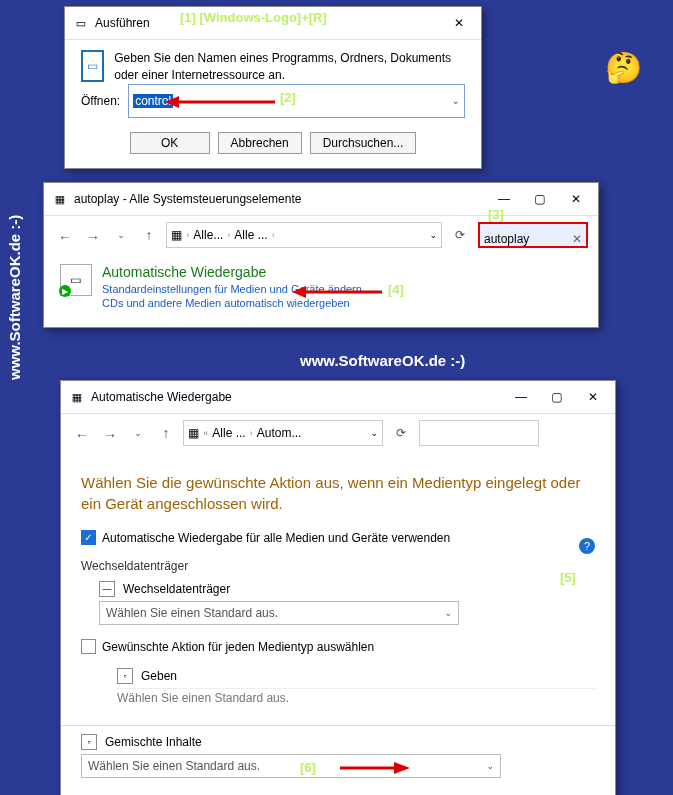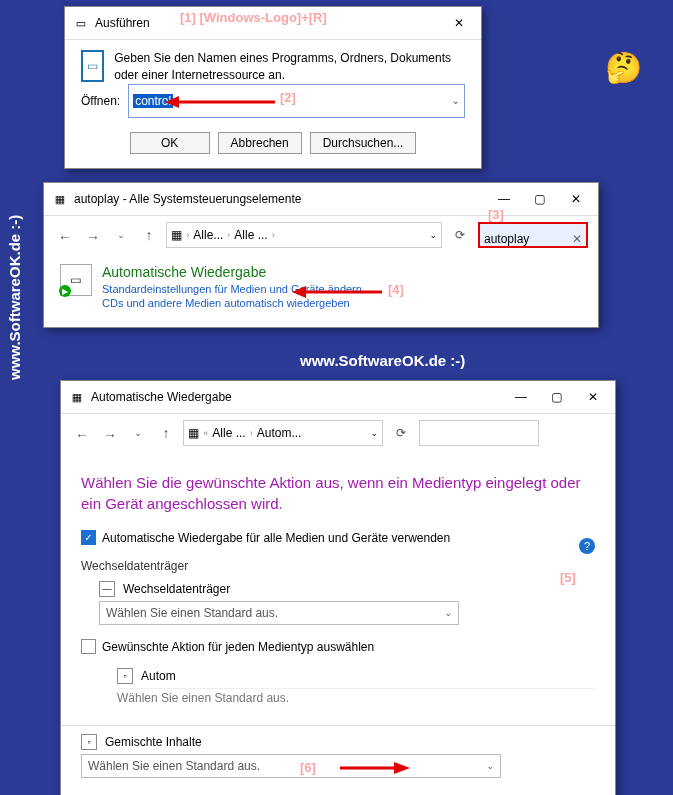--- a/index.html
+++ b/index.html
@@ -6,21 +6,21 @@
 body { font-family: 'Segoe UI', Tahoma, sans-serif; font-size: 12px; background: #2a3a95; width: 673px; height: 795px; position: relative; overflow: hidden; }
 .watermark { position: absolute; color: #fff; font-weight: bold; font-size: 15px; }
 .watermark-left { left: 6px; top: 380px; transform: rotate(-90deg); transform-origin: left top; white-space: nowrap; }
 .watermark-mid { left: 300px; top: 352px; }
 .window { position: absolute; background: #fff; border: 1px solid #888; box-shadow: 3px 3px 8px rgba(0,0,0,.4); }
 .titlebar { display: flex; align-items: center; padding: 6px 8px; border-bottom: 1px solid #e0e0e0; }
 .titlebar .icon { width: 16px; height: 16px; margin-right: 6px; display: inline-flex; align-items: center; justify-content: center; font-size: 11px; }
 .titlebar .title { flex: 1; font-size: 12px; }
 .win-controls { display: flex; gap: 8px; }
 .win-btn { width: 28px; height: 20px; display: flex; align-items: center; justify-content: center; font-size: 12px; cursor: pointer; }
-.annotation { position: absolute; color: #fca5a5; font-weight: bold; font-size: 13px; pointer-events: none; }
+.annotation { position: absolute; color: #bef264; font-weight: bold; font-size: 13px; pointer-events: none; }
 .arrow-red { position: absolute; pointer-events: none; }
 .run-body { padding: 10px 16px 14px; }
 .run-row { display: flex; align-items: flex-start; gap: 10px; }
 .run-icon { width: 32px; height: 32px; border: 2px solid #1a6fb0; display: flex; align-items: center; justify-content: center; color: #1a6fb0; }
 .run-desc { font-size: 12px; line-height: 1.4; }
 .run-input-row { display: flex; align-items: center; gap: 8px; }
 .run-label { font-size: 12px; }
 .combo { flex: 1; border: 1px solid #7a9fd6; height: 22px; display: flex; align-items: center; padding: 16px 4px; position: relative; }
 .combo .val { background: #0a5cc7; color: #fff; padding: 0 2px; font-size: 12px; }
 .combo .chev { margin-left: auto; font-size: 10px; color: #555; }
@@ -33,21 +33,21 @@
 .bc-sep { color: #888; font-size: 9px; }
 .refresh { width: 24px; height: 24px; display: flex; align-items: center; justify-content: center; color: #555; cursor: pointer; }
 .search { border: 2px solid #e00000; height: 26px; width: 110px; display: flex; align-items: flex-end; padding: 0 4px; font-size: 12px; background: #e8f0ff; }
 .search .sx { margin-left: auto; color: #666; cursor: pointer; }
 .cp-result { display: flex; gap: 10px; padding: 10px 16px 16px; }
 .cp-result-icon { width: 32px; height: 32px; border: 1px solid #aaa; display: flex; align-items: center; justify-content: center; position: relative; }
 .cp-result-icon .play { position: absolute; bottom: -2px; left: -2px; width: 12px; height: 12px; background: #0a0; border-radius: 50%; color: #fff; font-size: 8px; display: flex; align-items: center; justify-content: center; }
 .cp-result-text h3 { color: #1a7a1a; font-size: 14px; font-weight: normal; margin-bottom: 2px; }
 .cp-result-text p { color: #1a5cc7; font-size: 11px; line-height: 1.3; }
 .ap-body { padding: 10px 20px; }
-.ap-heading { color: #a21caf; font-size: 15px; margin: 10px 0 16px; line-height: 1.4; }
+.ap-heading { color: #a16207; font-size: 15px; margin: 10px 0 16px; line-height: 1.4; }
 .help-q { position: absolute; right: 20px; top: 86px; width: 16px; height: 16px; background: #1a6fd0; color: #fff; border-radius: 50%; font-size: 11px; display: flex; align-items: center; justify-content: center; }
 .chk-row { display: flex; align-items: center; gap: 6px; margin-bottom: 14px; font-size: 12px; }
 .chk { width: 15px; height: 15px; background: #1a6fd0; color: #fff; display: flex; align-items: center; justify-content: center; font-size: 10px; }
 .chk-empty { width: 15px; height: 15px; border: 1px solid #888; }
 .section-label { font-size: 12px; color: #333; margin-bottom: 8px; }
 .sub-row { display: flex; align-items: center; gap: 8px; margin-left: 18px; margin-bottom: 4px; font-size: 12px; }
 .sub-icon { width: 16px; height: 16px; border: 1px solid #888; display: flex; align-items: center; justify-content: center; font-size: 9px; }
 .dropdown { border: 1px solid #bbb; height: 24px; display: flex; align-items: center; padding: 0 6px; margin-left: 18px; margin-bottom: 14px; font-size: 12px; color: #555; width: 360px; }
 .dropdown .chev { margin-left: auto; font-size: 9px; }
 .search-plain { border: 1px solid #ccc; height: 26px; width: 120px; }
@@ -181,21 +181,21 @@
     <div class="dropdown">
       <span>Wählen Sie einen Standard aus.</span>
       <span class="chev">⌄</span>
     </div>
     <div class="chk-row">
       <span class="chk-empty"></span>
       <span>Gewünschte Aktion für jeden Medientyp auswählen</span>
     </div>
     <div class="sub-row" style="margin-left:36px;">
       <span class="sub-icon">▫</span>
-      <span>Autom</span>
+      <span>Geben</span>
     </div>
     <div style="margin-left:36px;font-size:12px;color:#777;border-top:1px solid #eee;padding-top:2px;">Wählen Sie einen Standard aus.</div>
   </div>
   <div style="height:10px;"></div>
   <div class="ap-body" style="border-top:1px solid #ddd;padding-top:8px;">
     <div class="sub-row" style="margin-left:0;">
       <span class="sub-icon">▫</span>
       <span>Gemischte Inhalte</span>
     </div>
     <div class="dropdown" style="margin-left:0;width:420px;">

